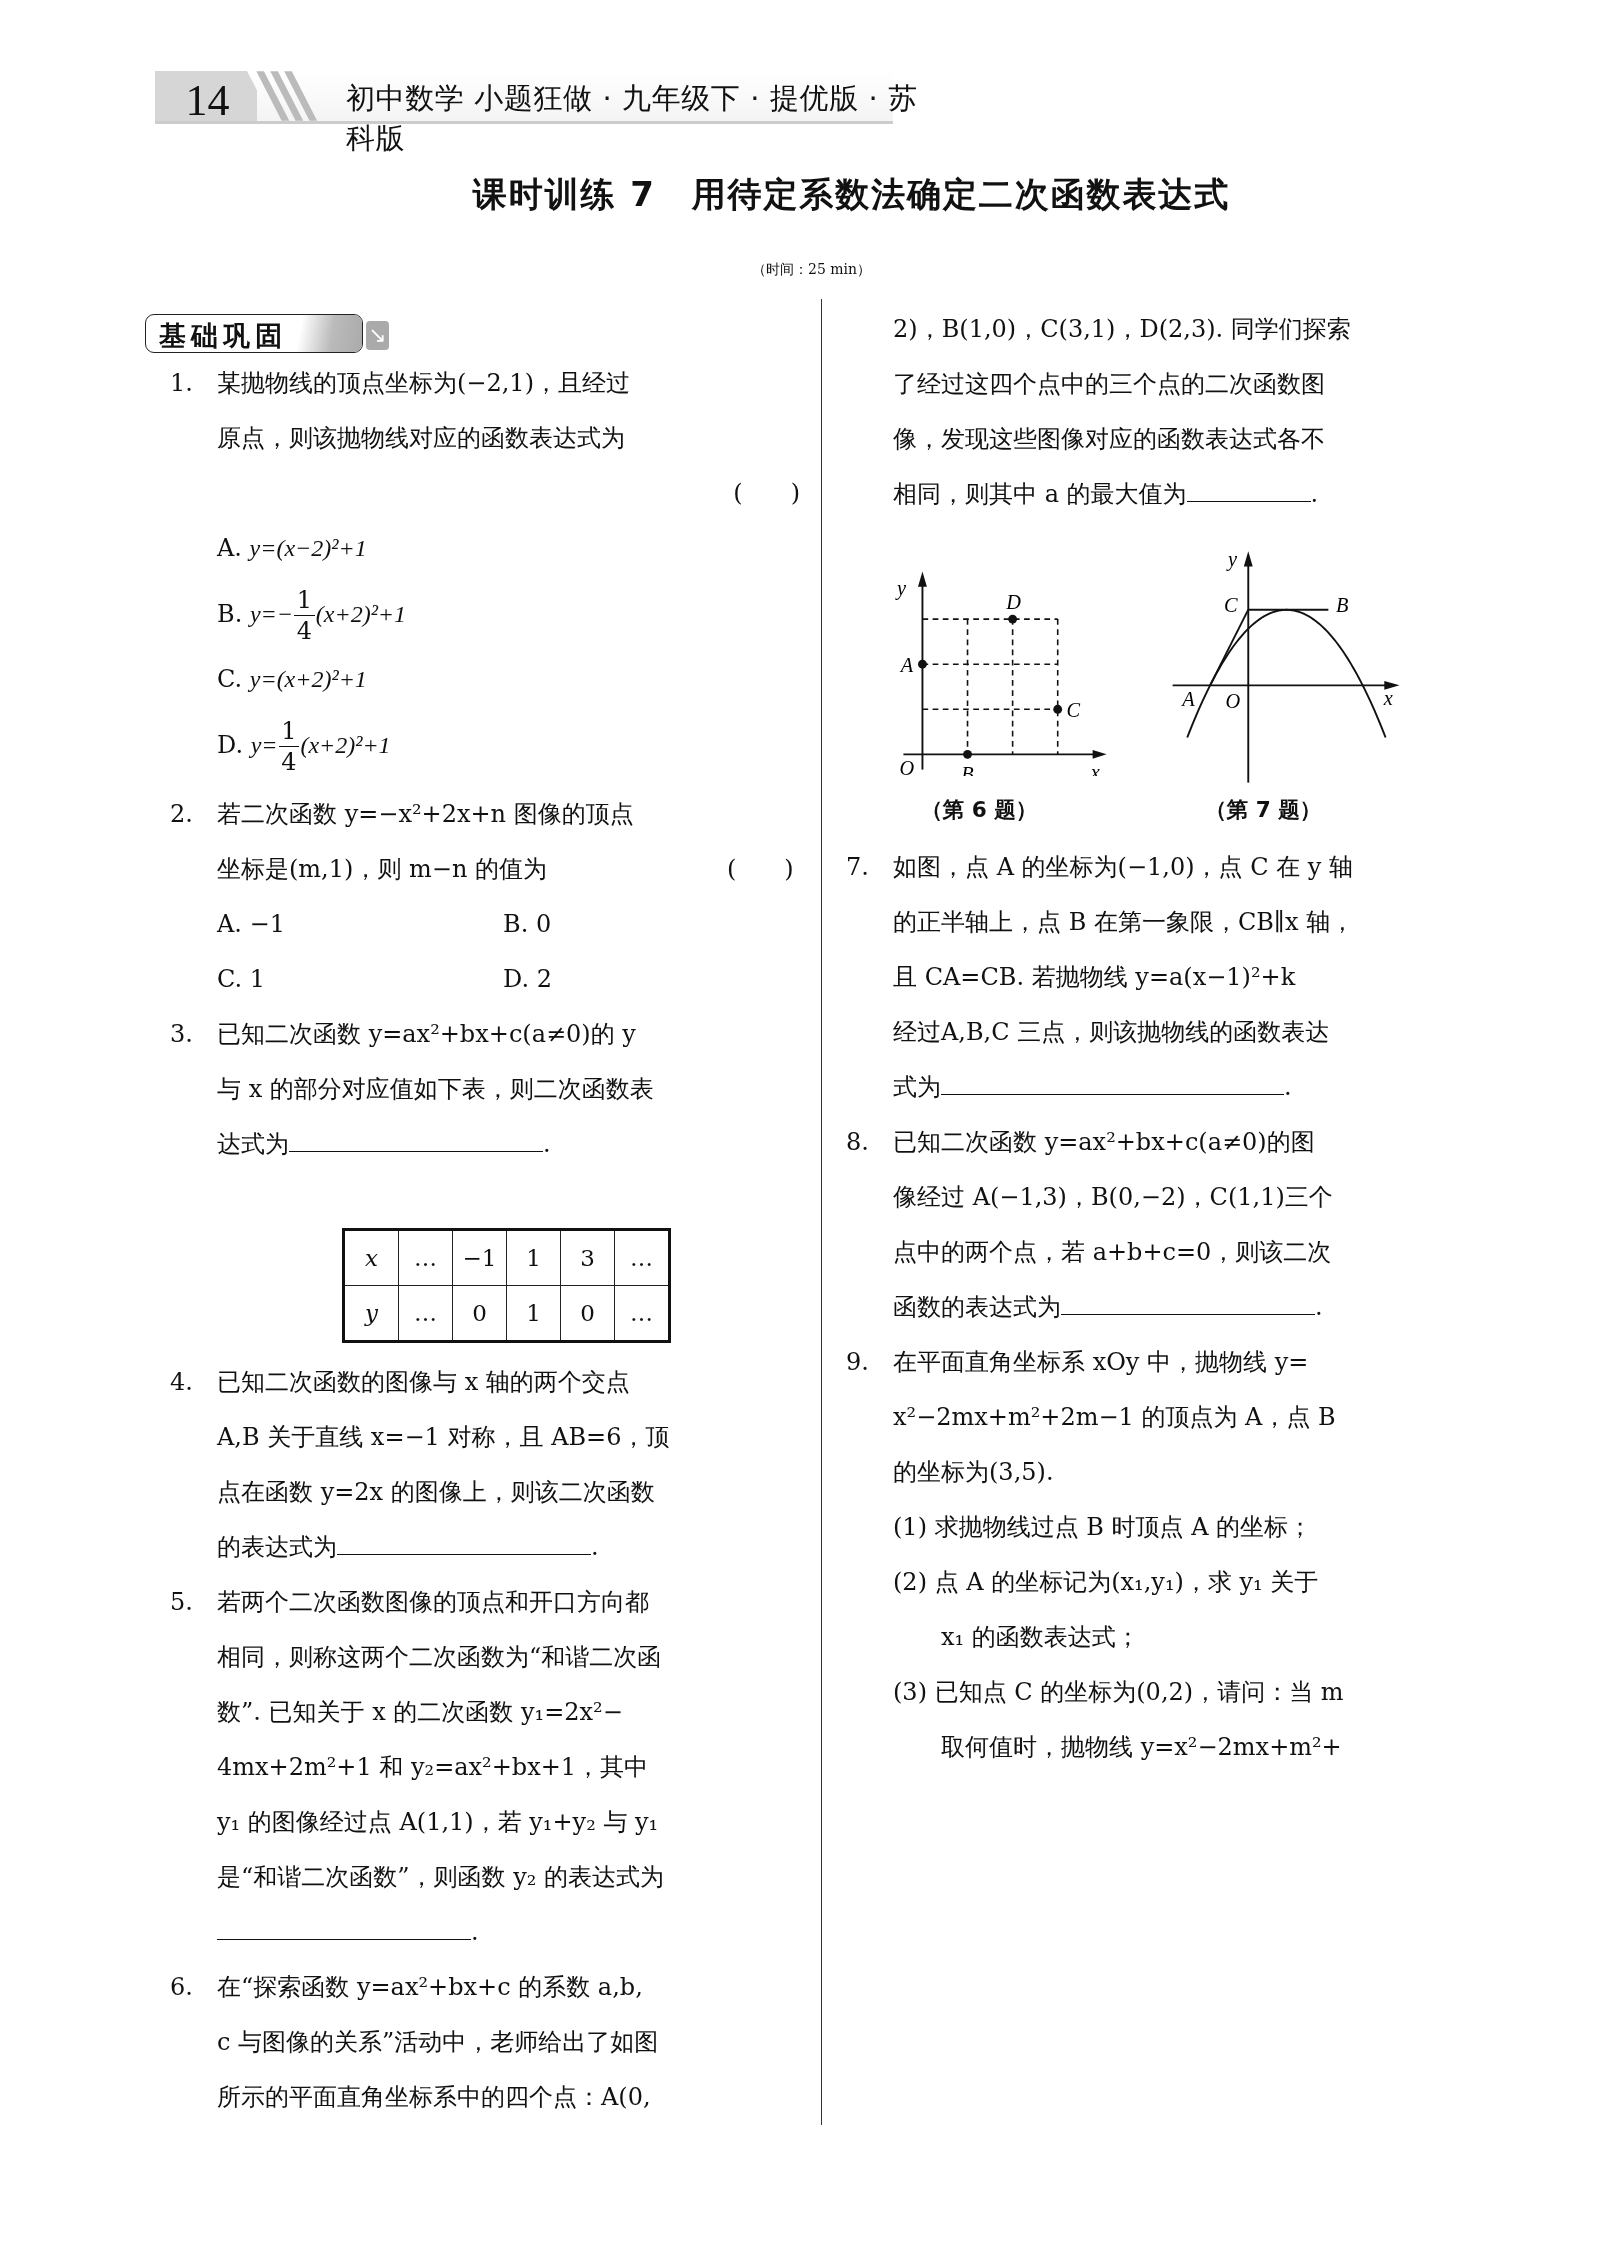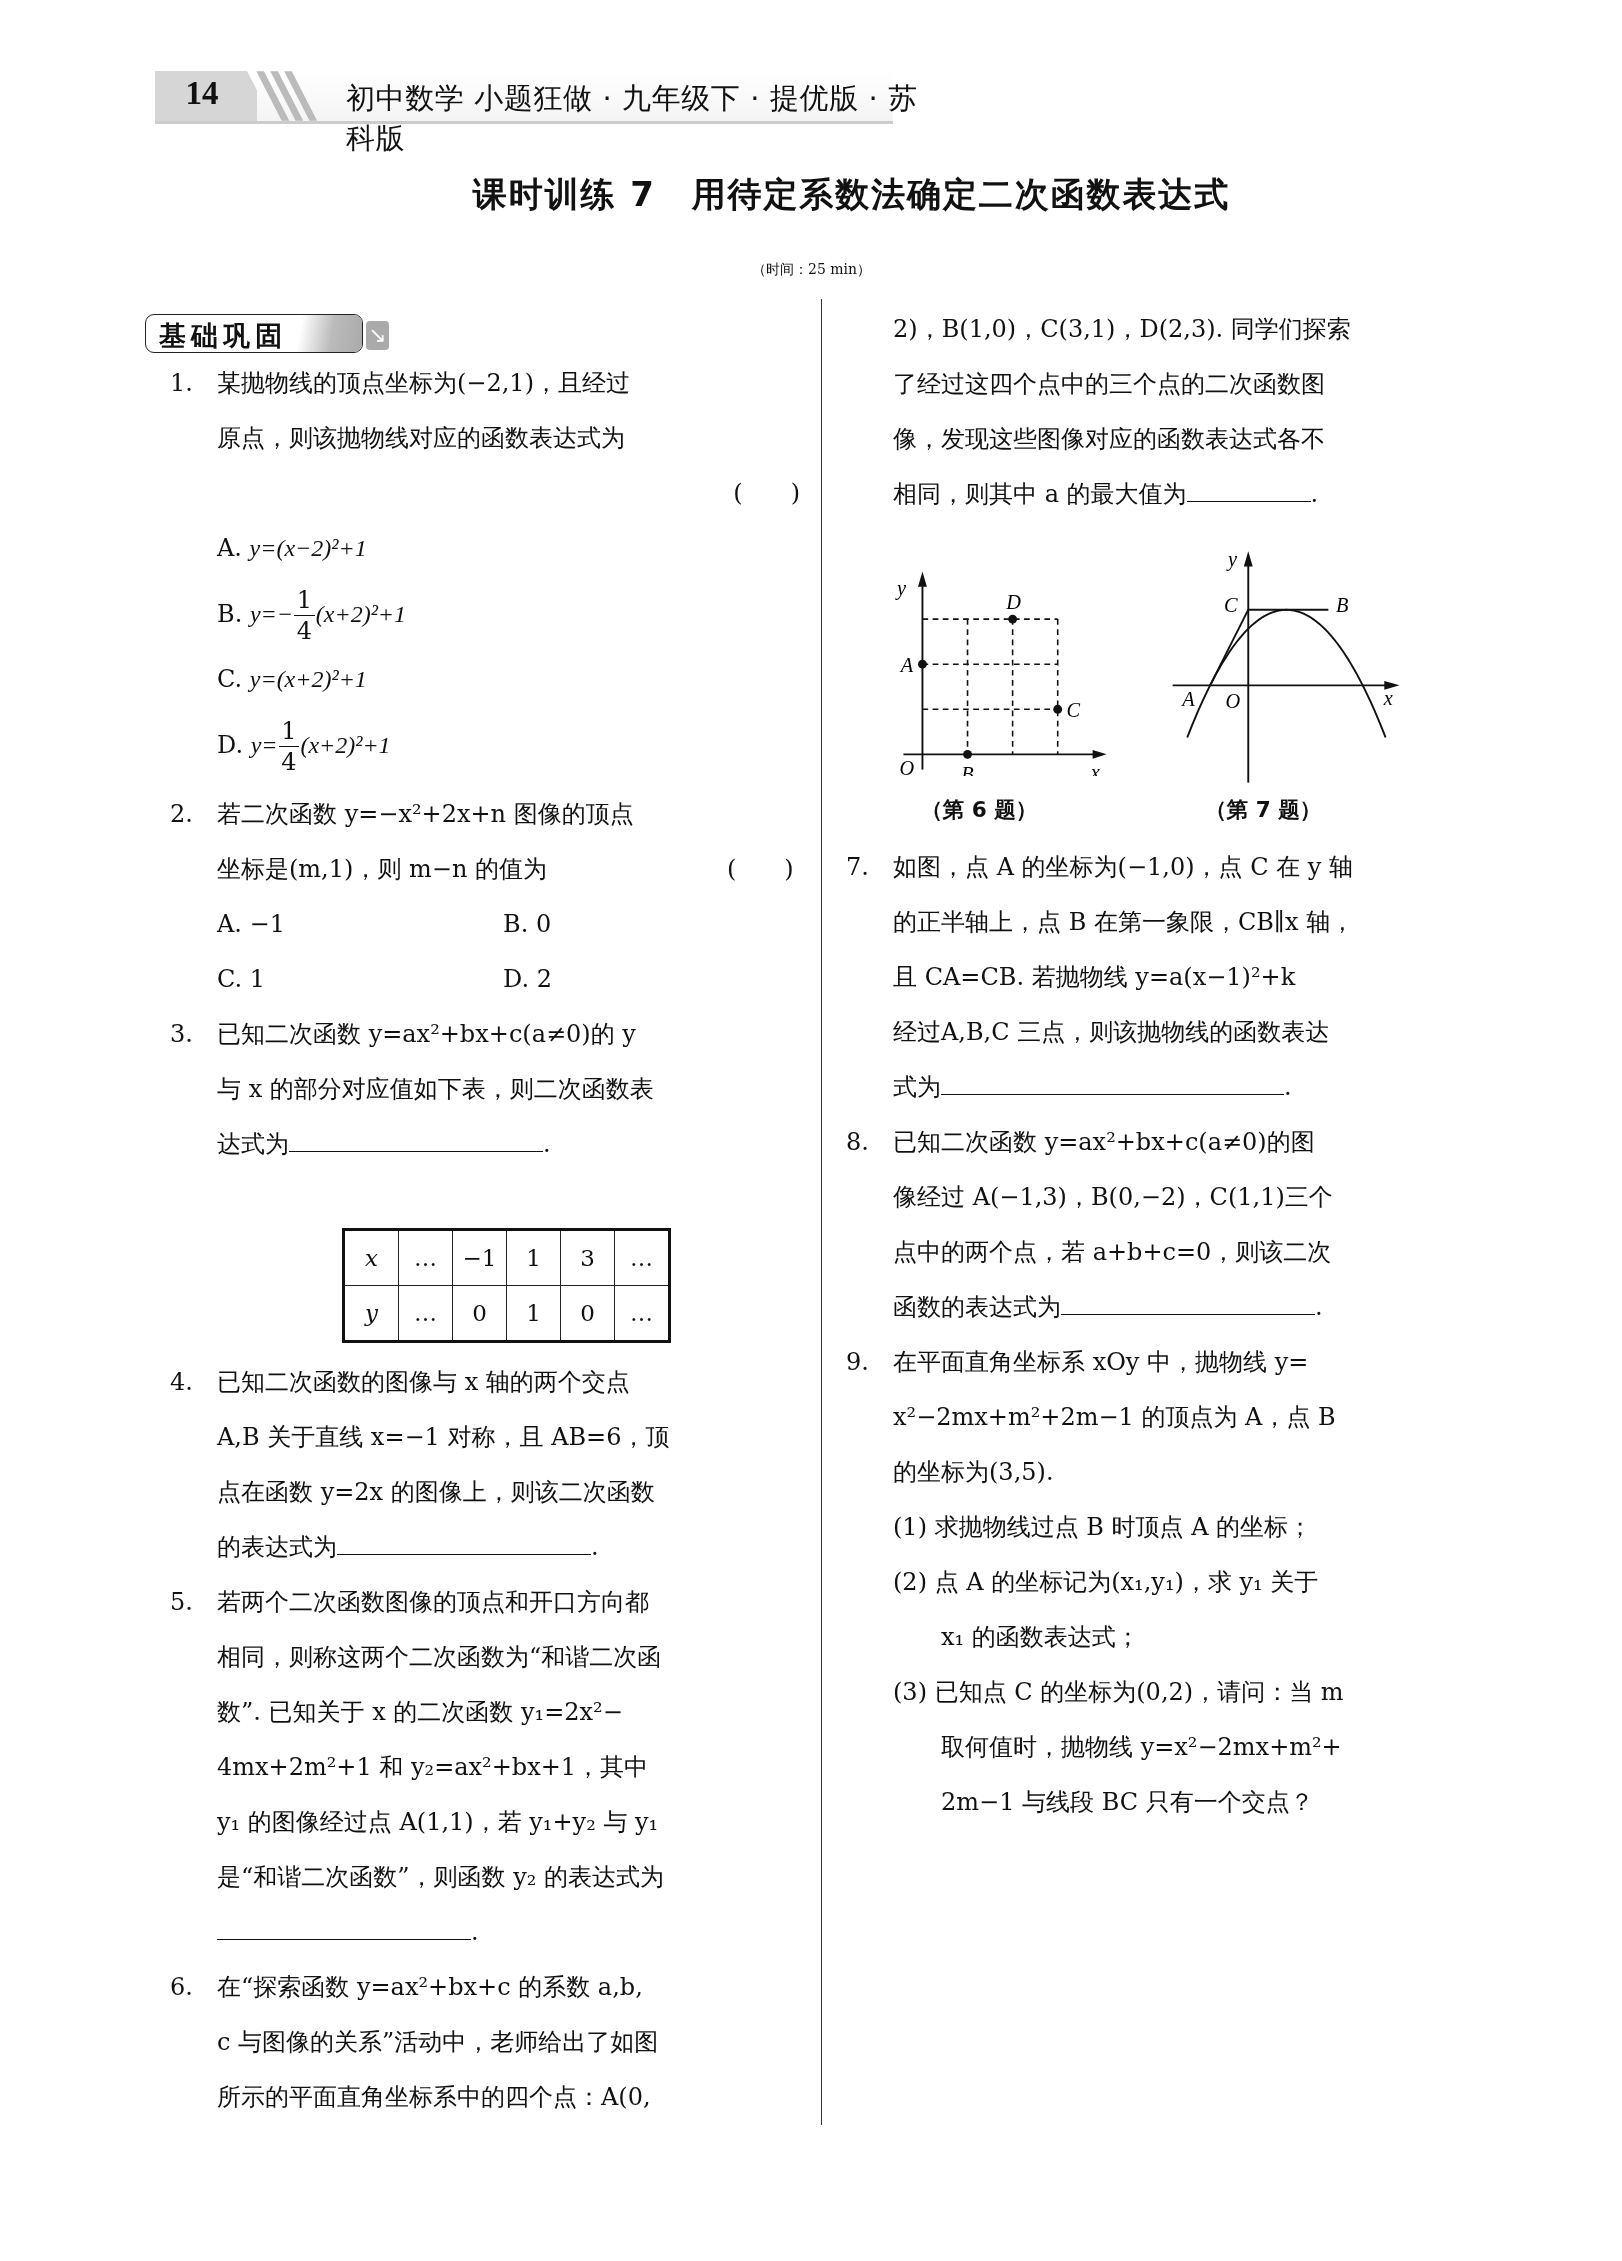--- a/index.html
+++ b/index.html
@@ -1,21 +1,21 @@
 <!DOCTYPE html>
 <html style="font-size:10.2px"><head>
 <meta charset="utf-8">
 <style>
   html, body { margin:0; padding:0; background:#fff; }
   body { width:1623px; height:2261px; position:relative; overflow:hidden;
          font-family:"DejaVu Serif","Liberation Serif",serif; color:#111; }
   .hdr { position:absolute; left:155px; top:71px; width:763px; height:50px; }
   .hdr .bar { position:absolute; left:0; top:0; width:738px; height:50px; background:linear-gradient(#fff,#f4f4f4); border-bottom:3.2px solid #ccc; }
   .hdr .pg { position:absolute; left:0; top:0; width:102px; height:50px; background:#d6d6d6; clip-path:polygon(0 0,92px 0,118px 50px,0 50px); }
-  .hdr .pgnum { position:absolute; left:30.5px; top:3.8px; font-size:33px; font-weight:bold; font-family:"Liberation Serif",serif; }
+  .hdr .pgnum { position:absolute; left:30.5px; top:3.8px; font-size:44px; font-weight:normal; font-family:"Liberation Serif",serif; }
   .hdr .stripes { position:absolute; left:95px; top:0; width:76px; height:50px; }
   .hdr .ttl { position:absolute; left:191px; top:7.6px; font-size:29px; font-family:"DejaVu Sans",sans-serif; letter-spacing:0.6px; }
   .title { position:absolute; left:0; width:1623px; top:172px; text-align:center; font-size:34px; font-weight:bold; font-family:"DejaVu Sans",sans-serif; letter-spacing:1.9px;margin-left:40px; }
   .time { position:absolute; left:0; width:1623px; top:261px; text-align:center; font-size:14px; }
   .badge { position:absolute; left:145px; top:314px; width:216px; height:37px; border:1.9px solid #222; border-radius:9px; overflow:hidden; background:#fff; }
   .badge .shade { position:absolute; right:0; top:0; width:76px; height:37px; background:linear-gradient(100deg,#fff 0%,#fff 20%,#bbb 60%,#aaa 100%); }
   .badge .lbl { position:absolute; left:13px; top:2.5px; font-size:27px; font-weight:bold; font-family:"DejaVu Sans",sans-serif; letter-spacing:5.1px; }
   .badge-arrow { position:absolute; left:366px; top:321px; width:23px; height:29px; background:#aaa; border-radius:3.8px; color:#fff; font-size:21.6px; text-align:center; line-height:28px; font-family:"DejaVu Sans",sans-serif; }
   .divider { position:absolute; left:821px; top:299px; width:1.3px; height:1826px; background:#333; }
   .col { position:absolute; font-size:24px; line-height:55px; }
@@ -214,16 +214,15 @@
   <div class="q">
     <span class="num">9.</span>
     <span class="line ind">在平面直角坐标系 xOy 中，抛物线 y=</span>
     <span class="line ind">x²−2mx+m²+2m−1 的顶点为 A，点 B</span>
     <span class="line ind">的坐标为(3,5).</span>
     <span class="line ind">(1) 求抛物线过点 B 时顶点 A 的坐标；</span>
     <span class="line ind">(2) 点 A 的坐标记为(x₁,y₁)，求 y₁ 关于</span>
     <span class="line ind2">x₁ 的函数表达式；</span>
     <span class="line ind">(3) 已知点 C 的坐标为(0,2)，请问：当 m</span>
     <span class="line ind2">取何值时，抛物线 y=x²−2mx+m²+</span>
-    <span class="line ind2">2m−1 与线段 BC 只有一个交点？</span>
   </div>
 </div>
 
 
 </body></html>

